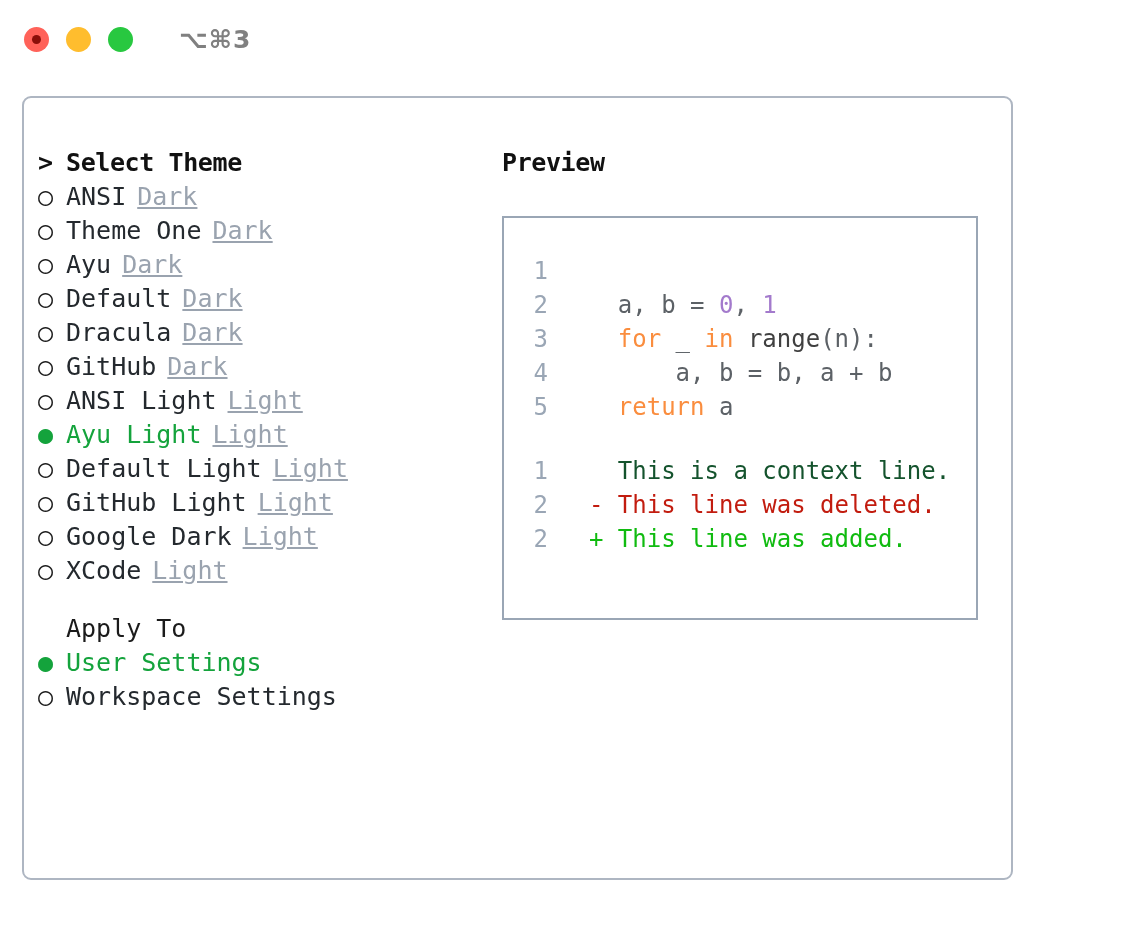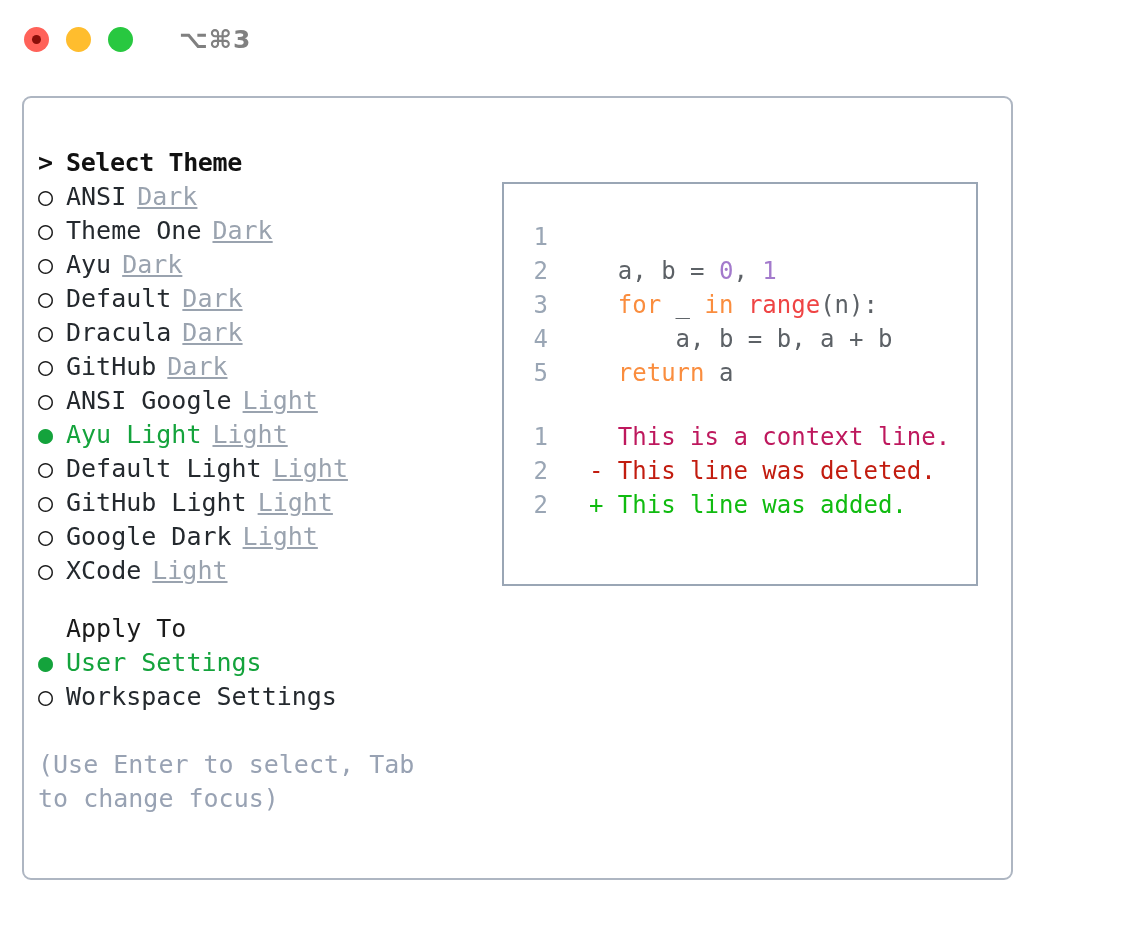--- a/index.html
+++ b/index.html
@@ -189,25 +189,25 @@
     text-align: right;
     color: #9aa6b5;
     margin-right: 12px;
   }
   .spacer-line { height: 30px; }
 
   
   .kw   { color: #fa8d3e; }
   .fn   { color: #3ba9f2; }
   .num  { color: #a37acc; }
-  .bi   { color: #ef4444; }
+  .bi   { color: #404040; }
   .pl   { color: #5c6166; }
   .punc { color: #5c6166; }
 
-  .diff-ctx { color: #be185d; text-align: right; }
+  .diff-ctx { color: #14532d; text-align: right; }
   .diff-del { color: #c21c0f; }
   .diff-add { color: #10bb10; }
 </style>
 </head>
 <body>
 
 <div class="window">
 
   <div class="titlebar">
     <div class="lights">
@@ -230,42 +230,42 @@
           <span class="label" style="color:#111;font-weight:700">Select Theme</span>
         </div>
 
         <div id="theme-list">
             <div class="row"><span class="marker">○</span><span class="label">ANSI</span><span class="tag">Dark</span></div>
             <div class="row"><span class="marker">○</span><span class="label">Theme One</span><span class="tag">Dark</span></div>
             <div class="row"><span class="marker">○</span><span class="label">Ayu</span><span class="tag">Dark</span></div>
             <div class="row"><span class="marker">○</span><span class="label">Default</span><span class="tag">Dark</span></div>
             <div class="row"><span class="marker">○</span><span class="label">Dracula</span><span class="tag">Dark</span></div>
             <div class="row"><span class="marker">○</span><span class="label">GitHub</span><span class="tag">Dark</span></div>
-            <div class="row"><span class="marker">○</span><span class="label">ANSI Google</span><span class="tag">Light</span></div>
+            <div class="row"><span class="marker">○</span><span class="label">ANSI Light</span><span class="tag">Light</span></div>
             <div class="row"><span class="marker sel">●</span><span class="label active">Ayu Light</span><span class="tag">Light</span></div>
             <div class="row"><span class="marker">○</span><span class="label">Default Light</span><span class="tag">Light</span></div>
             <div class="row"><span class="marker">○</span><span class="label">GitHub Light</span><span class="tag">Light</span></div>
             <div class="row"><span class="marker">○</span><span class="label">Google Dark</span><span class="tag">Light</span></div>
             <div class="row"><span class="marker">○</span><span class="label">XCode</span><span class="tag">Light</span></div>
           </div>
 
         <div class="section-title">
           <span class="marker">○</span>
           <span>Apply To</span>
         </div>
 
         <div id="apply-list">
             <div class="row"><span class="marker sel">●</span><span class="label active">User Settings</span></div>
             <div class="row"><span class="marker">○</span><span class="label">Workspace Settings</span></div>
           </div>
 
-        <div class="hint">(Use Enter to select, Tab to change focus)</div>
       </div>
 
       <div class="right-col">
+        <div class="preview-title">Preview</div>
 
         <div class="preview-box">
           <div id="code-block">
               <div class="code-line"><span class="lineno">1</span></div>
               <div class="code-line"><span class="lineno">2</span><span><span class="pl">    a, b = </span><span class="num">0</span><span class="pl">, </span><span class="num">1</span></span></div>
               <div class="code-line"><span class="lineno">3</span><span><span class="pl">    </span><span class="kw">for</span><span class="pl"> _ </span><span class="kw">in</span><span class="pl"> </span><span class="bi">range</span><span class="punc">(n):</span></span></div>
               <div class="code-line"><span class="lineno">4</span><span><span class="pl">        a, b = b, a + b</span></span></div>
               <div class="code-line"><span class="lineno">5</span><span><span class="pl">    </span><span class="kw">return</span><span class="pl"> a</span></span></div>
             </div>
           <div class="spacer-line"></div>

